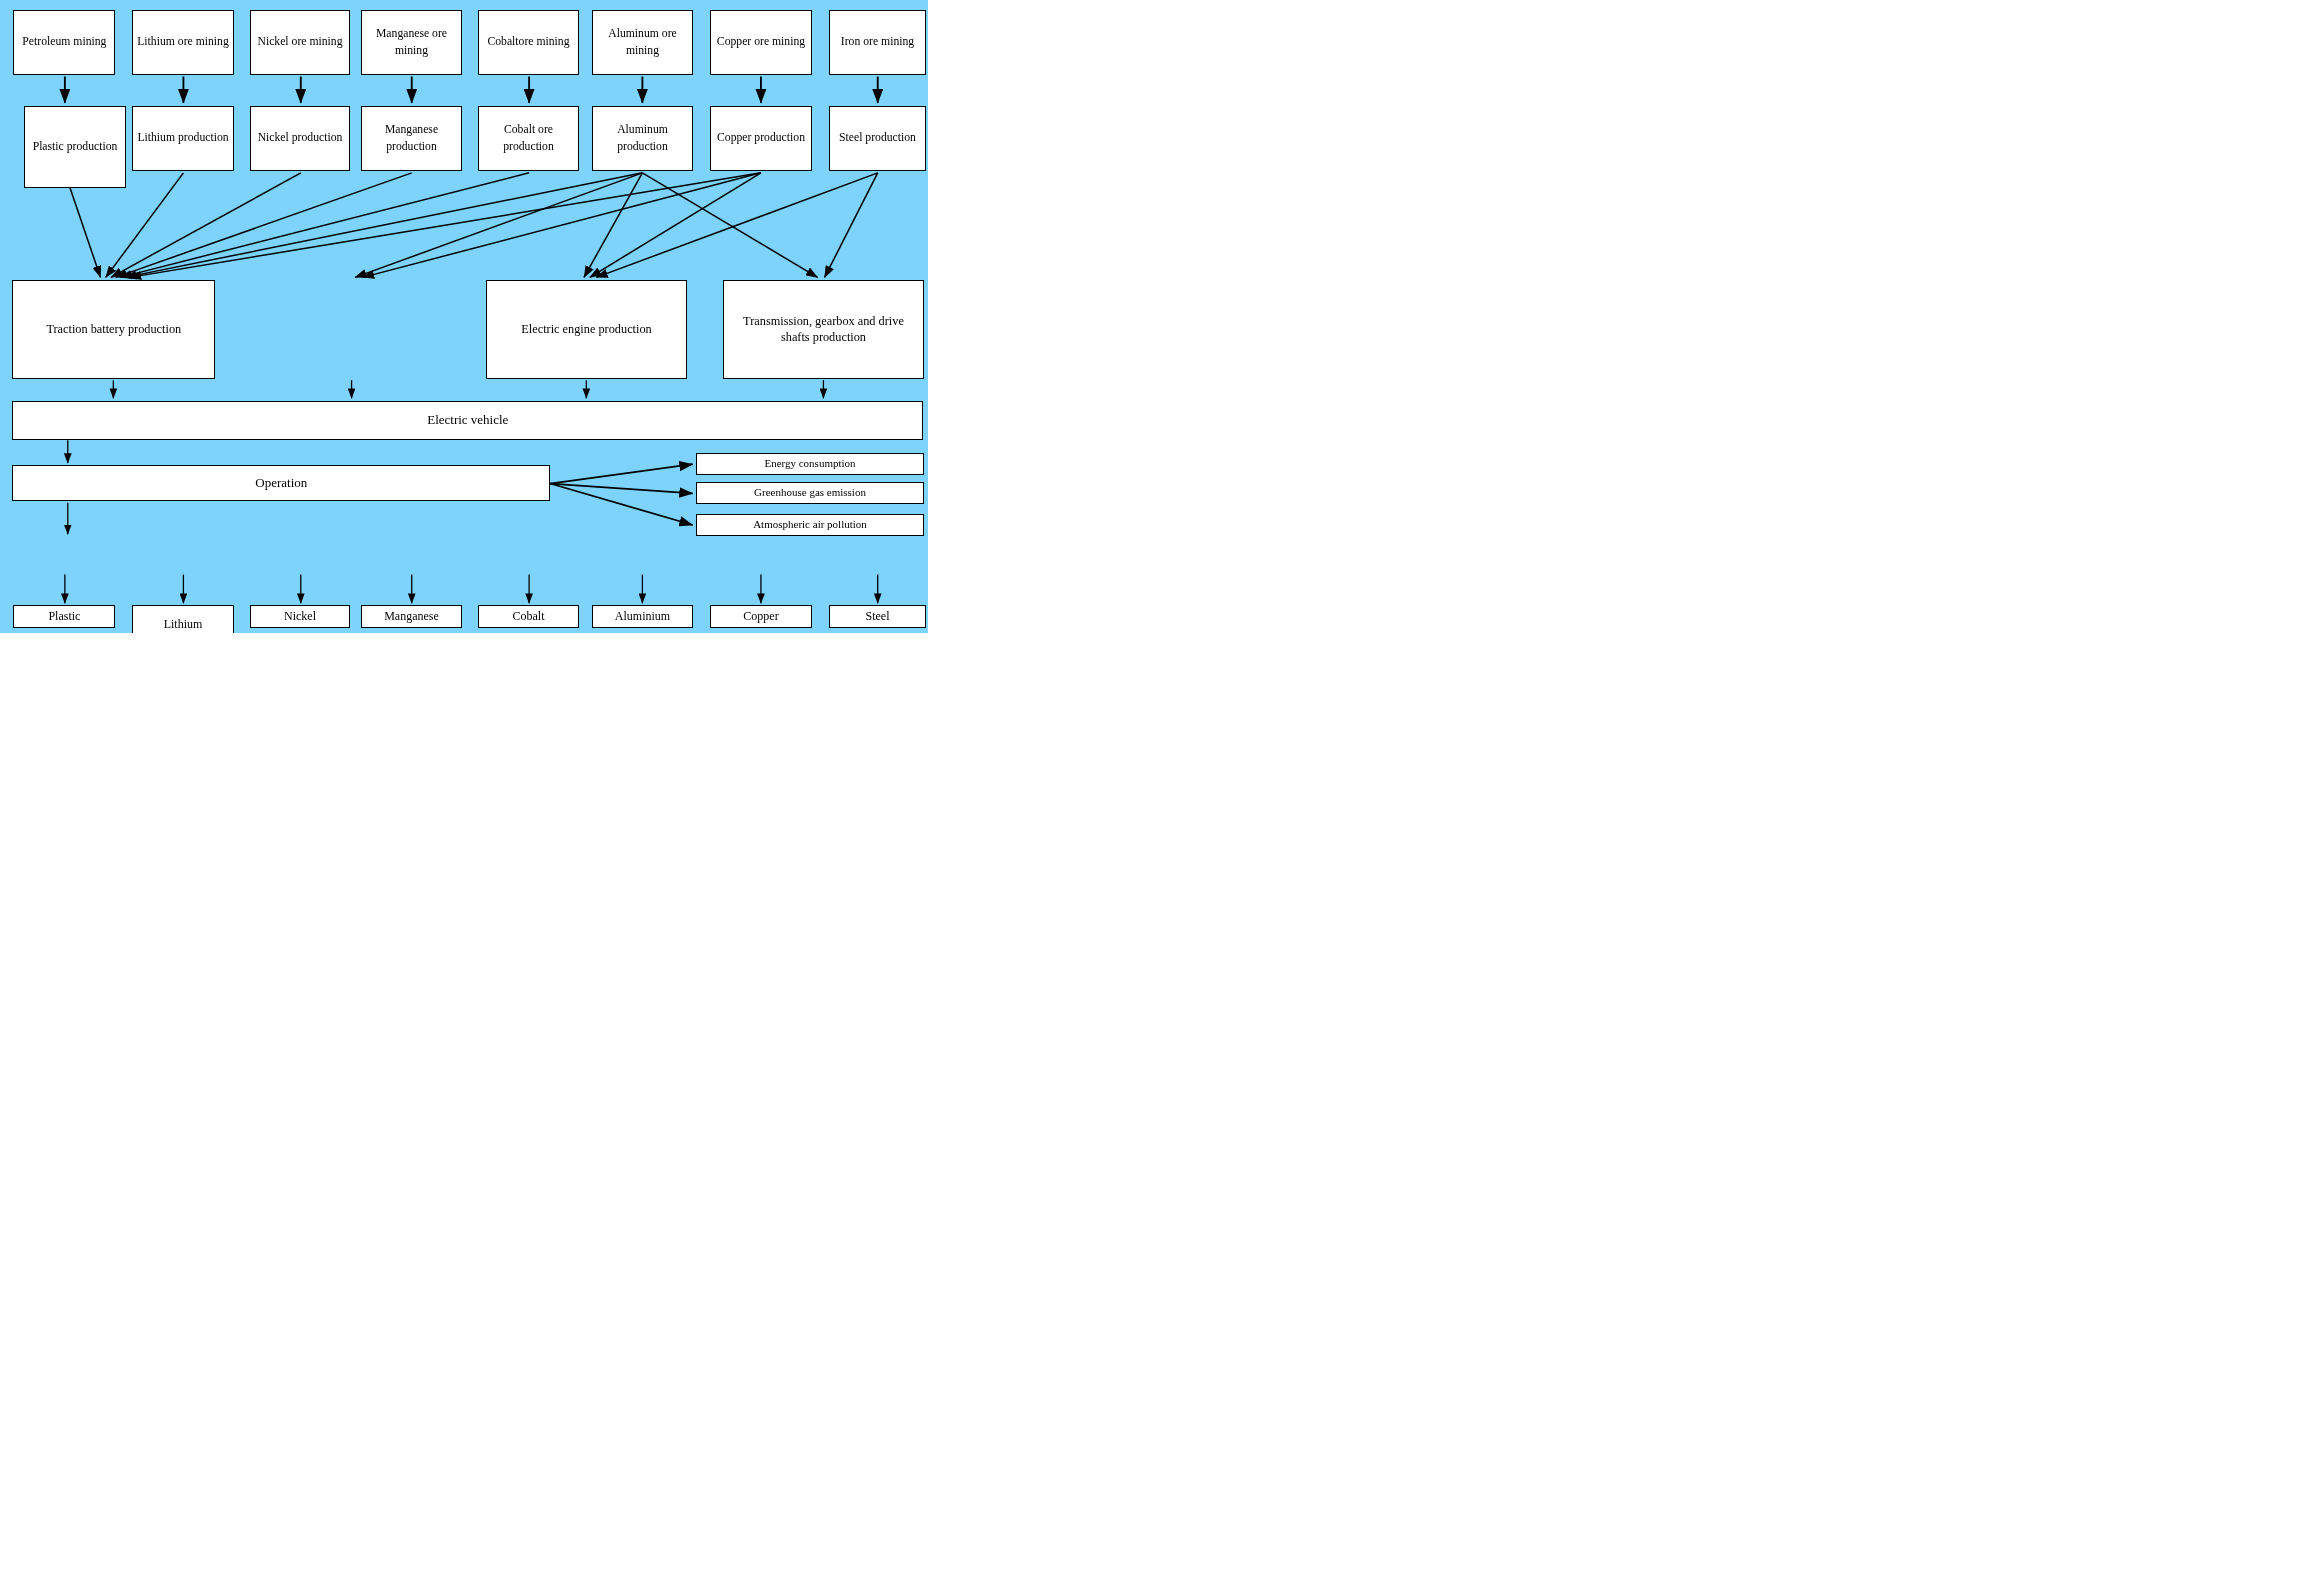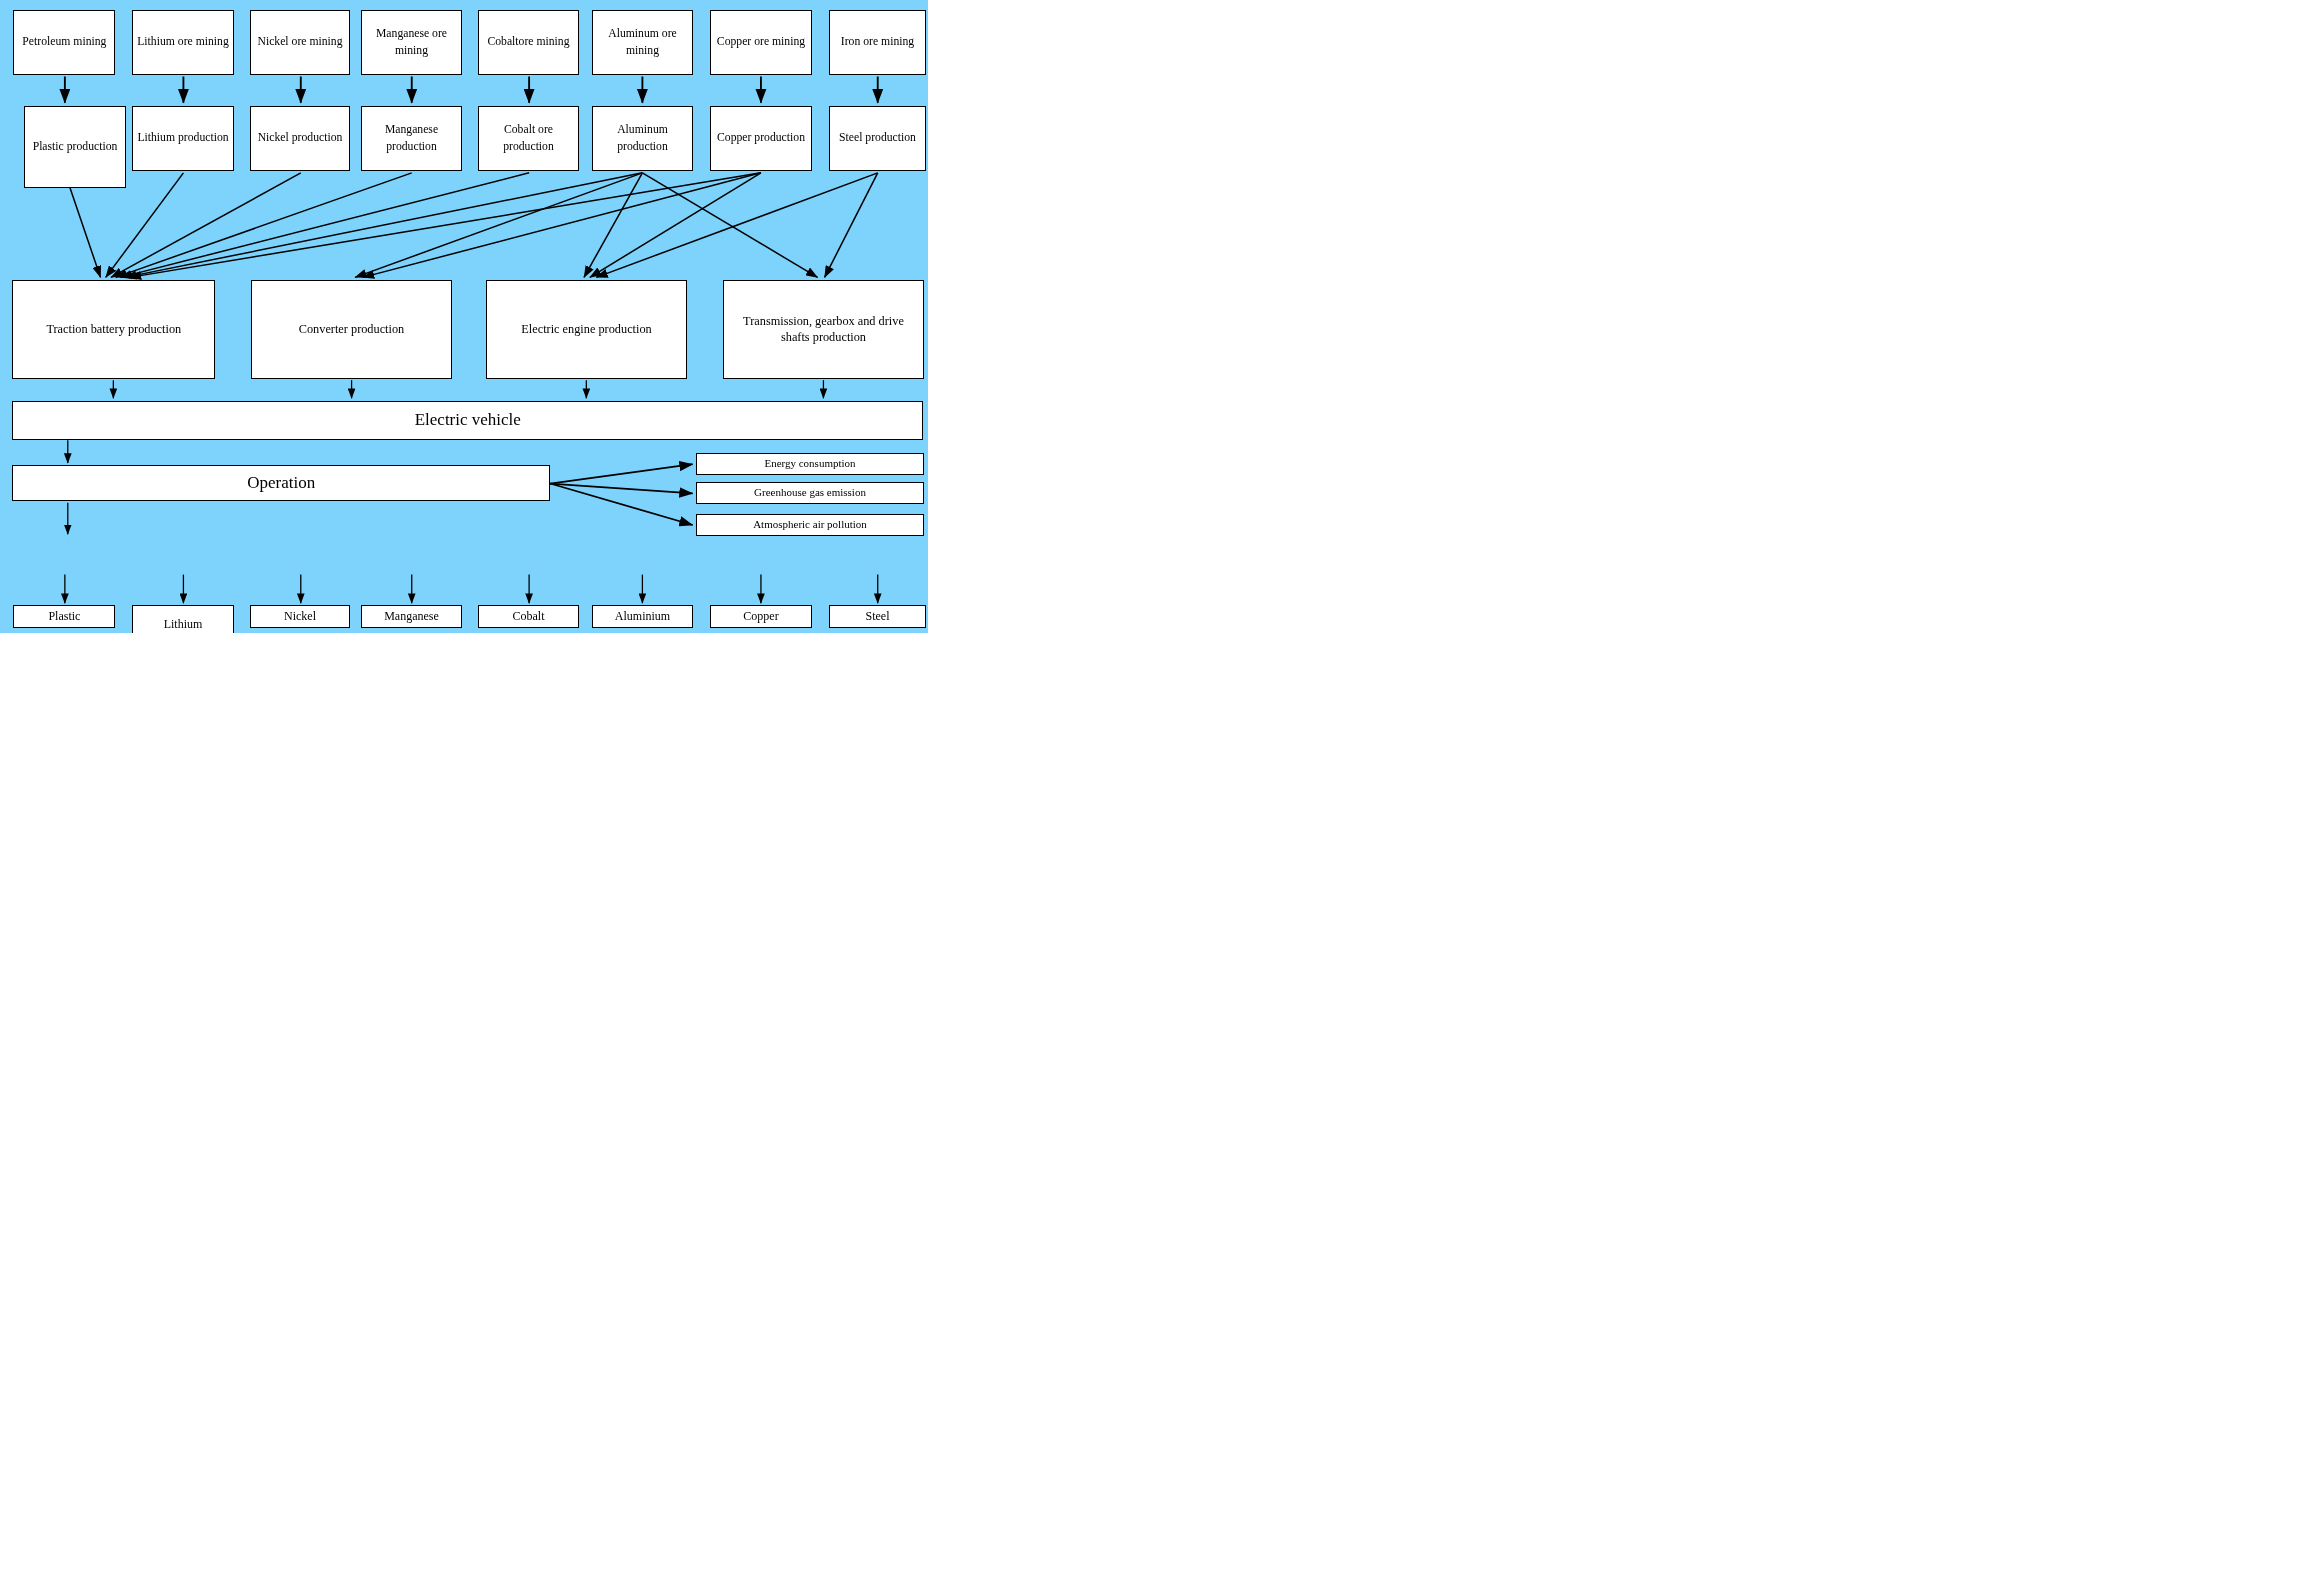--- a/index.html
+++ b/index.html
@@ -15,21 +15,21 @@
     position:absolute;
     border:1.8px solid #000;
     background:#fff;
     display:flex;align-items:center;justify-content:center;
     text-align:center;
     box-sizing:border-box;
     font-size:11.7px;line-height:1.45;
     padding:0 3.5px;
   }
   .comp{font-size:12.3px;line-height:1.3;}
-  .bar{font-size:17px;}
+  .bar{font-size:13px;}
   .outcome{font-size:11px;border-width:1.5px;}
   .mat{font-size:12px;}
   svg.wires{position:absolute;left:0;top:0;width:928px;height:633px;}
   svg.wires line{stroke:#000;}
 </style>
 </head>
 <body>
 
 <div id="stage">
 
@@ -119,21 +119,20 @@
   <div class="box" style="left:24px;top:106px;width:102px;height:82px">Plastic production</div>
   <div class="box" style="left:132px;top:106px;width:102px;height:65px">Lithium production</div>
   <div class="box" style="left:250px;top:106px;width:100px;height:65px">Nickel production</div>
   <div class="box" style="left:361px;top:106px;width:101px;height:65px">Manganese production</div>
   <div class="box" style="left:478px;top:106px;width:101px;height:65px">Cobalt ore production</div>
   <div class="box" style="left:592px;top:106px;width:101px;height:65px">Aluminum production</div>
   <div class="box" style="left:710px;top:106px;width:102px;height:65px">Copper production</div>
   <div class="box" style="left:829px;top:106px;width:97px;height:65px">Steel production</div>
 
   <div class="box comp" style="left:12.3px;top:280px;width:203px;height:99px">Traction battery production</div>
-  <div class="box comp" style="left:251px;top:280px;width:201px;height:99px">Converter production</div>
   <div class="box comp" style="left:486px;top:280px;width:201px;height:99px">Electric engine production</div>
   <div class="box comp" style="left:723px;top:280px;width:201px;height:99px">Transmission, gearbox and drive shafts production</div>
 
   <div class="box bar" style="left:12.3px;top:401px;width:911px;height:39px">Electric vehicle</div>
   <div class="box bar" style="left:12.3px;top:465px;width:538px;height:36px">Operation</div>
 
   <div class="box outcome" style="left:696px;top:453px;width:228px;height:22px">Energy consumption</div>
   <div class="box outcome" style="left:696px;top:482px;width:228px;height:22px">Greenhouse gas emission</div>
   <div class="box outcome" style="left:696px;top:514px;width:228px;height:22px">Atmospheric air pollution</div>
 

